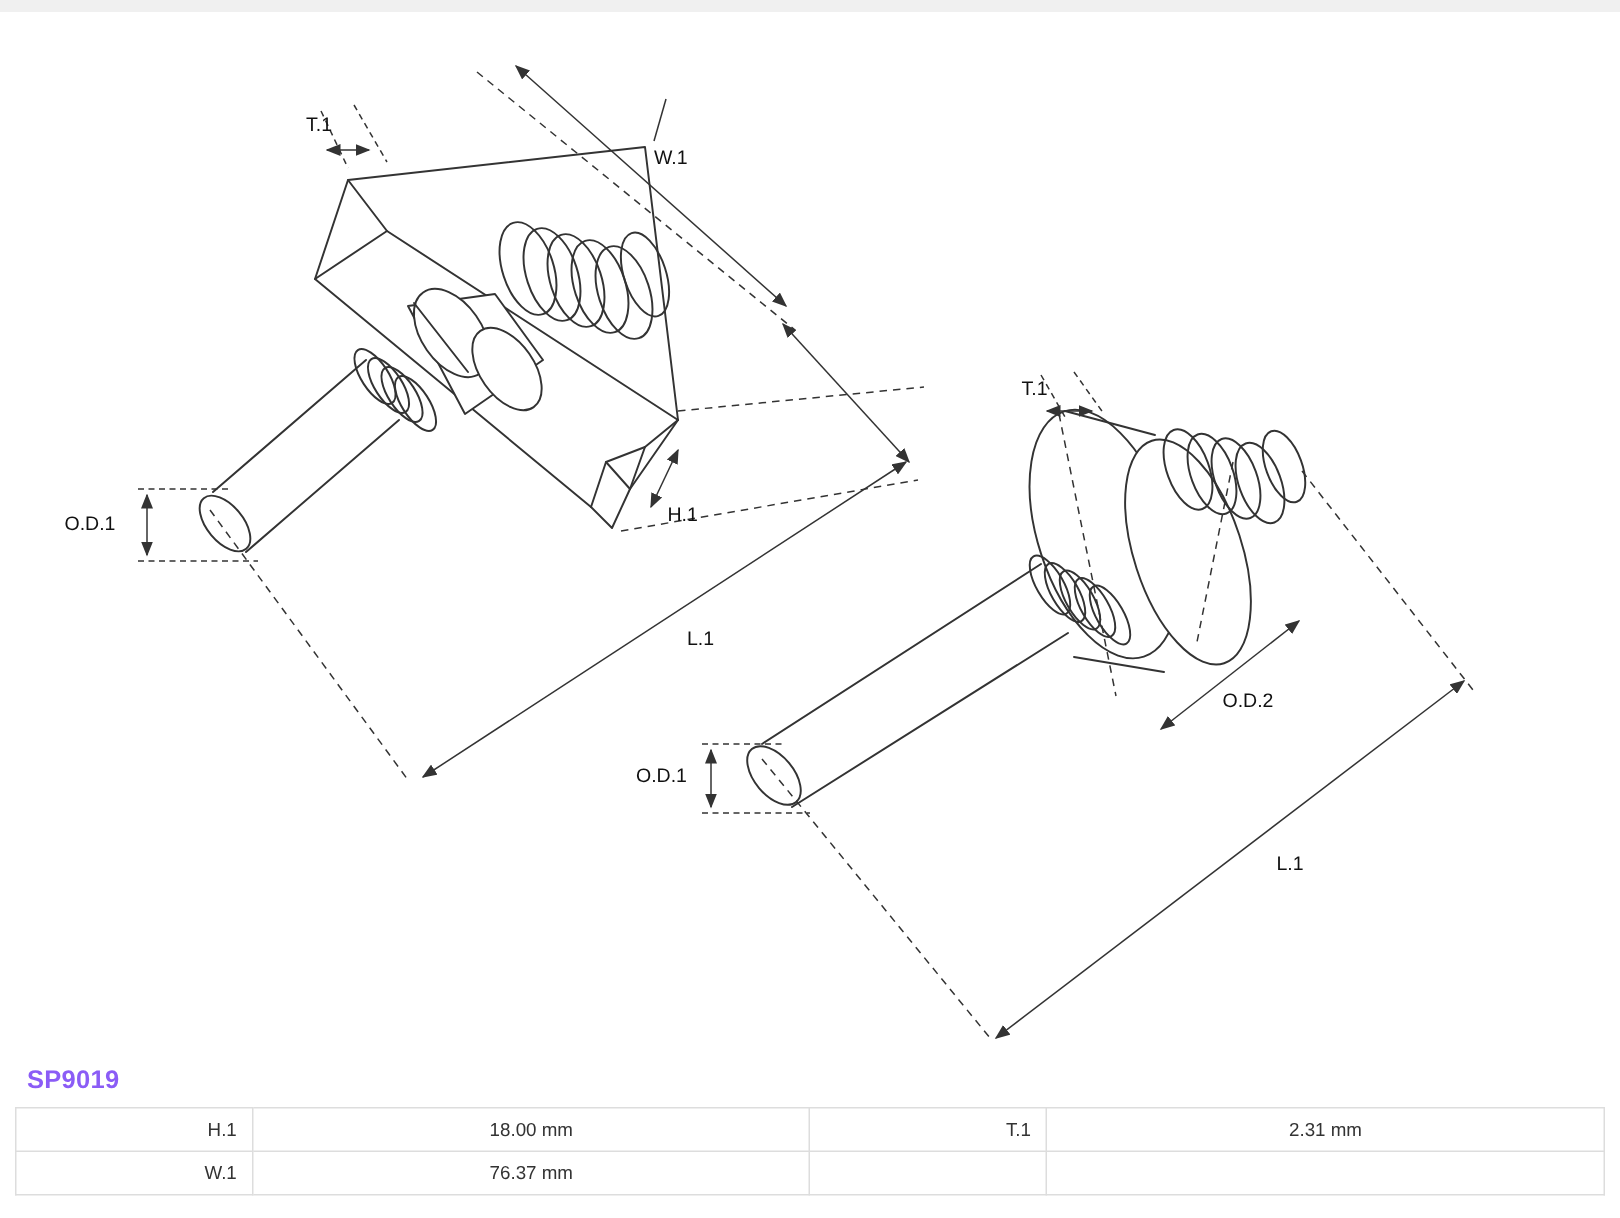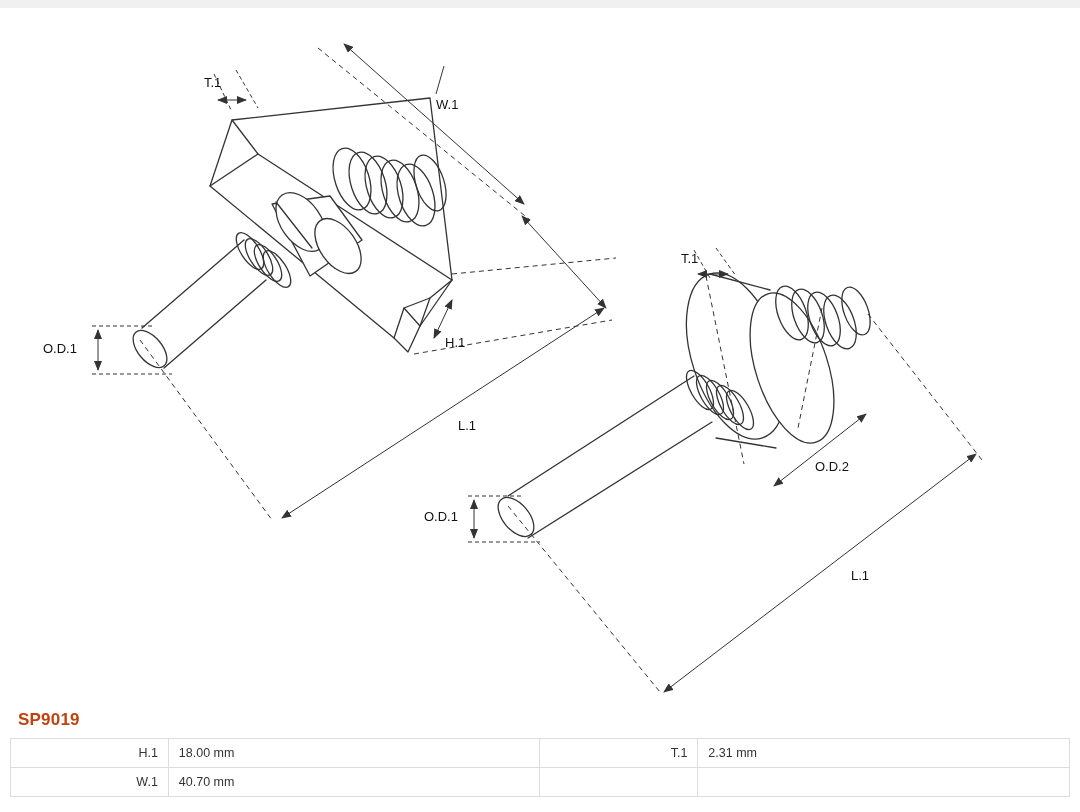--- a/index.html
+++ b/index.html
@@ -23,38 +23,38 @@
   .dimlabel {
     font-family:"Liberation Sans", sans-serif;
     font-size:13px;
     fill:#111;
   }
   #partno {
     position:absolute;
     left:18px; top:710px;
     font-size:17px;
     font-weight:bold;
-    color:#c2410c;
+    color:#8b5cf6;
     letter-spacing:0.2px;
   }
   #spectable {
     position:absolute;
     left:10px; top:738px;
     width:1060px;
     border-collapse:collapse;
     font-size:12.5px;
   }
   #spectable td {
     border:1px solid #dddddd;
     height:29px;
     padding:0 10px;
     color:#333;
   }
   td.lbl { width:158px; text-align:right; color:#444; background:#fff; }
-  td.val { width:372px; text-align:left; color:#333; background:#fff; }
+  td.val { width:372px; text-align:center; color:#333; background:#fff; }
 </style>
 </head>
 <body>
 
 <div id="topbar"></div>
 
 <div id="diagram">
 <svg width="1080" height="690" viewBox="0 0 1080 690" xmlns="http://www.w3.org/2000/svg">
   <defs>
     <marker id="arrowEnd" markerWidth="10" markerHeight="8" refX="9" refY="4" orient="auto">
@@ -212,18 +212,18 @@
 <table id="spectable">
   <tbody>
     <tr>
       <td class="lbl">H.1</td>
       <td class="val">18.00 mm</td>
       <td class="lbl">T.1</td>
       <td class="val">2.31 mm</td>
     </tr>
     <tr>
       <td class="lbl">W.1</td>
-      <td class="val">40.70 mm</td>
+      <td class="val">76.37 mm</td>
       <td class="lbl"></td>
       <td class="val"></td>
     </tr>
   </tbody>
 </table>
 
 </body></html>

